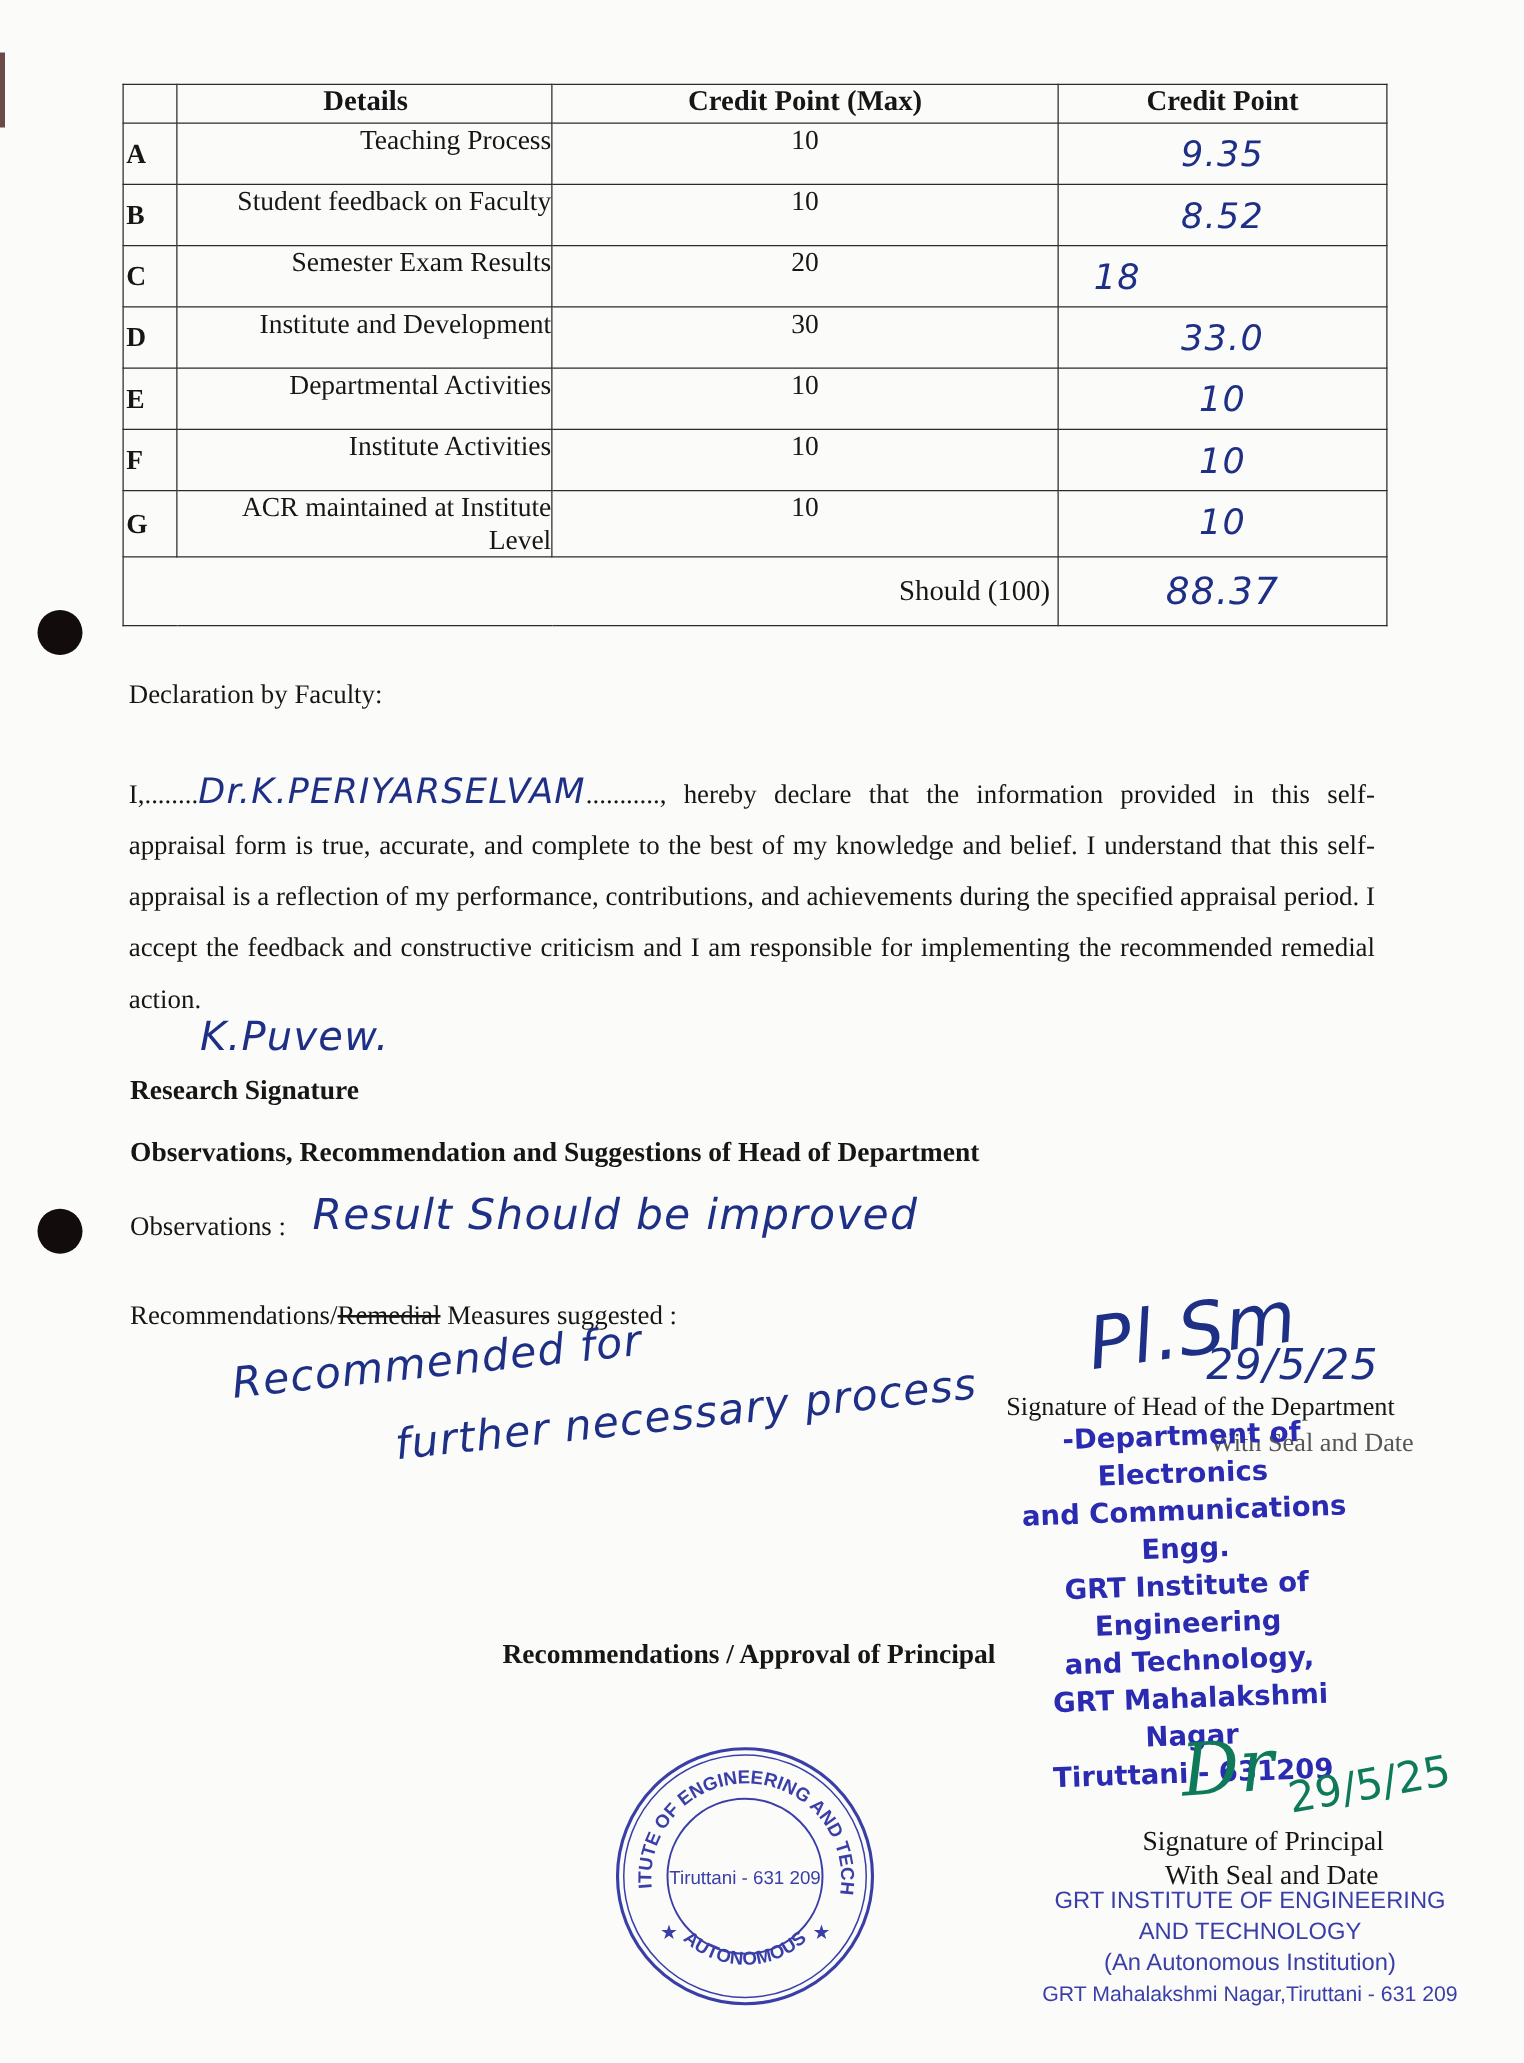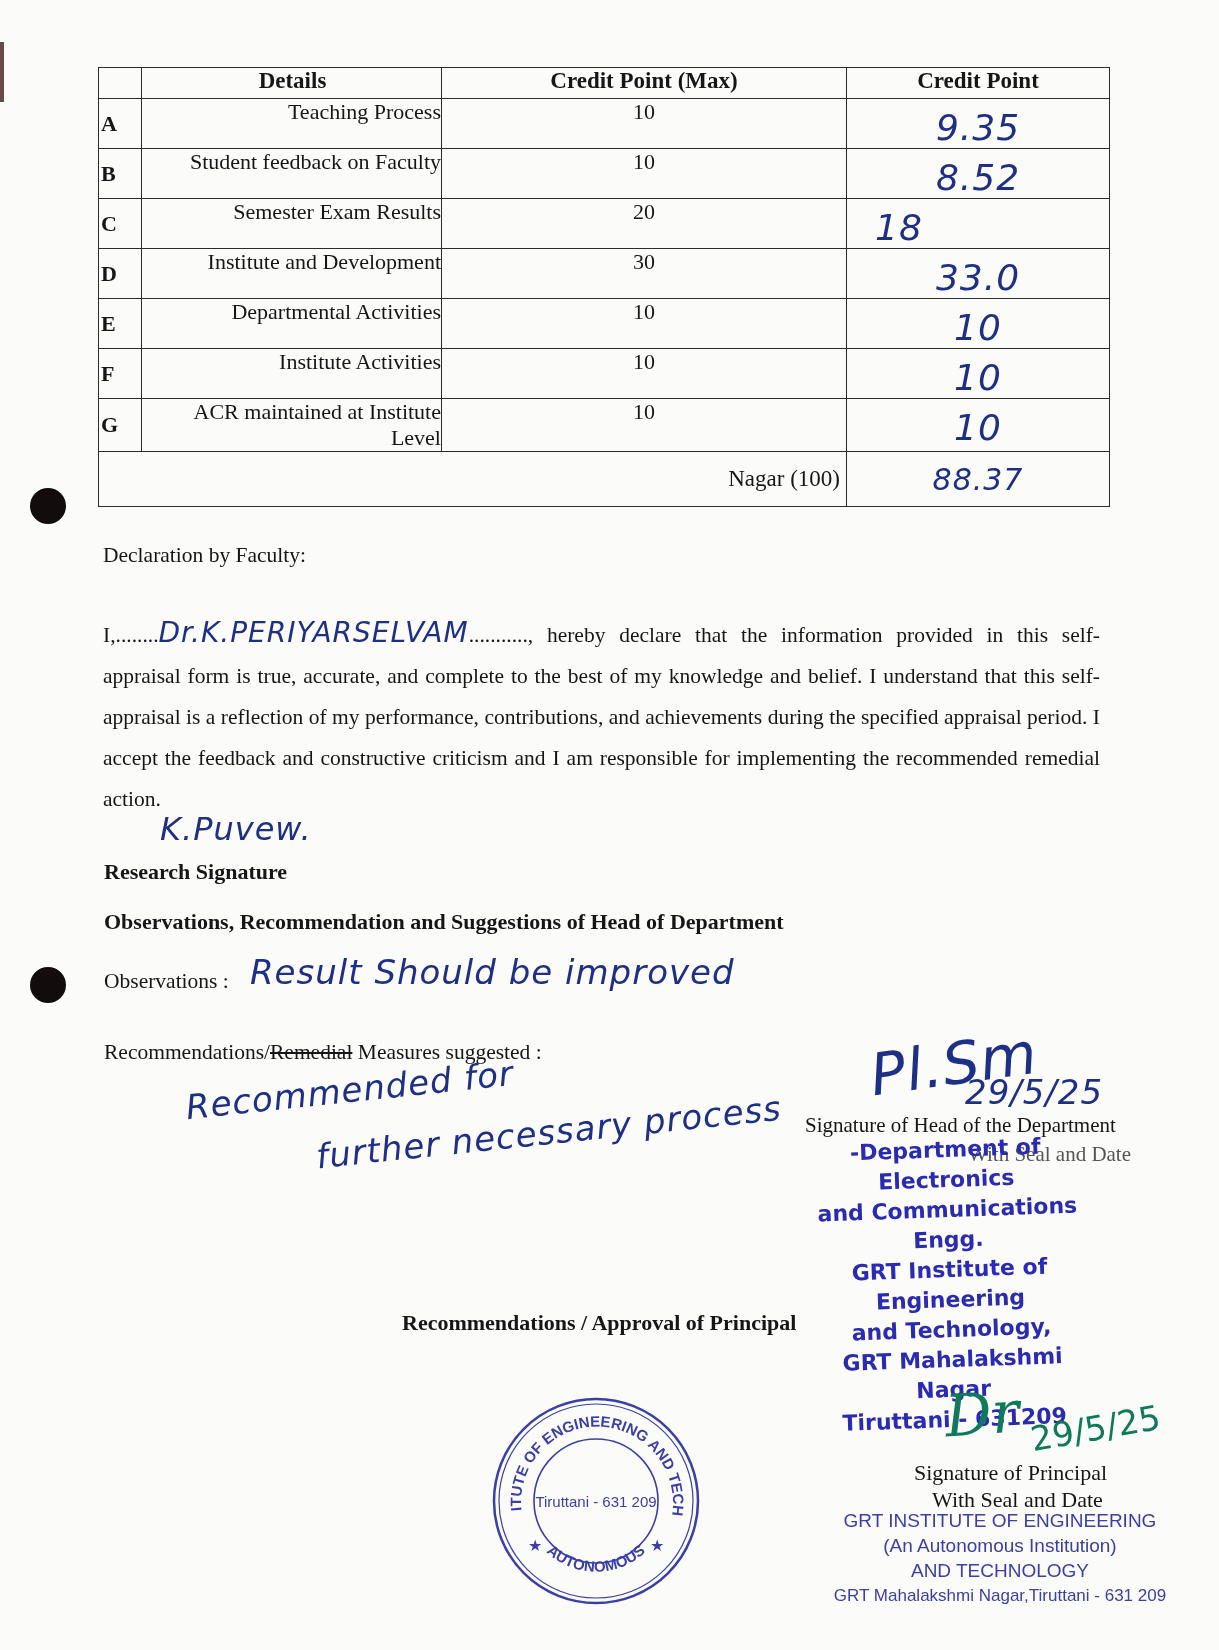--- a/index.html
+++ b/index.html
@@ -14,21 +14,21 @@
   .punch{width:36px;height:36px;border-radius:50%;background:#120c0c;}
   
   #credit-table{left:98px;top:67px;width:1012px;border-collapse:collapse;font-size:22px;}
   #credit-table td,#credit-table th{border:1.6px solid #2b2b2b;padding:0;vertical-align:top;}
   #credit-table th{font-weight:bold;font-size:23px;height:30px;text-align:center;}
   #credit-table .col-letter{width:40px;font-weight:bold;font-size:22px;vertical-align:middle;padding-left:2px;}
   #credit-table .col-detail{width:297px;padding-left:2px;line-height:26px;text-align:right;}
   #credit-table .col-max{width:404px;text-align:center;}
   #credit-table .col-pt{text-align:center;}
   #credit-table tr.row td{height:48px;}
-  #credit-table .pt{display:block;margin-top:8px;font-size:36px;}
+  #credit-table .pt{display:block;margin-top:8px;font-size:28px;}
   #credit-table tr.total td{height:54px;}
   .total-label{text-align:right !important;padding-right:6px !important;font-size:23px;vertical-align:middle !important;}
   
   .p{font-size:21.5px;}
   #decl-title{left:103px;top:543px;}
   #decl-para{left:103px;top:612px;width:997px;line-height:41px;font-size:21.5px;text-align:justify;}
   #decl-name{font-size:28px;}
   #faculty-sig{left:160px;top:810px;font-size:32px;}
   #faculty-sig-label{left:104px;top:859px;font-weight:bold;font-size:22px;}
   #hod-title{left:104px;top:909px;font-weight:bold;font-size:22px;}
@@ -120,21 +120,21 @@
     </tr>
     <tr class="row">
       <td class="col-letter">G</td>
       <td class="col-detail" style="width:240px;">ACR maintained at Institute Level</td>
       <td class="col-max">10</td>
       <td class="col-pt">
           <span class="pt hand">10</span>
         </td>
     </tr>
     <tr class="total">
-      <td colspan="3" class="total-label">Nagar (100)</td>
+      <td colspan="3" class="total-label">Should (100)</td>
       <td class="col-pt" style="vertical-align:middle;"><span class="hand" style="font-size:30px;">88.37</span></td>
     </tr>
   </tbody>
 </table>
 
 <div id="decl-title" class="abs p">Declaration by Faculty:</div>
 <div id="decl-para" class="abs"><span>I,........</span><span id="decl-name" class="hand">Dr.K.PERIYARSELVAM</span><span>..........., hereby declare that the information provided in this self-appraisal form is true, accurate, and complete to the best of my knowledge and belief. I understand that this self-appraisal is a reflection of my performance, contributions, and achievements during the specified appraisal period. I accept the feedback and constructive criticism and I am responsible for implementing the recommended remedial action.</span></div>
 
 <div id="faculty-sig" class="abs hand">K.Puvew.</div>
 <div id="faculty-sig-label" class="abs">Research Signature</div>
@@ -180,16 +180,16 @@
   <text x="38" y="156" font-size="16" fill="#3a3fa8">★</text>
   <text x="160" y="156" font-size="16" fill="#3a3fa8">★</text>
 </svg>
 
 <div id="pr-sign" class="abs">Dr</div>
 <div id="pr-date" class="abs">29/5/25</div>
 <div id="pr-sig-label" class="abs">Signature of Principal</div>
 <div id="pr-sig-label2" class="abs">With Seal and Date</div>
 <div id="pr-stamp" class="abs stampblue2">
   <div class="l">GRT INSTITUTE OF ENGINEERING</div>
+  <div class="l">AND TECHNOLOGY</div>
   <div class="l">(An Autonomous Institution)</div>
-  <div class="l">AND TECHNOLOGY</div>
   <div class="l" style="font-size:17px;">GRT Mahalakshmi Nagar,Tiruttani - 631 209</div>
 </div>
 
 </body></html>

